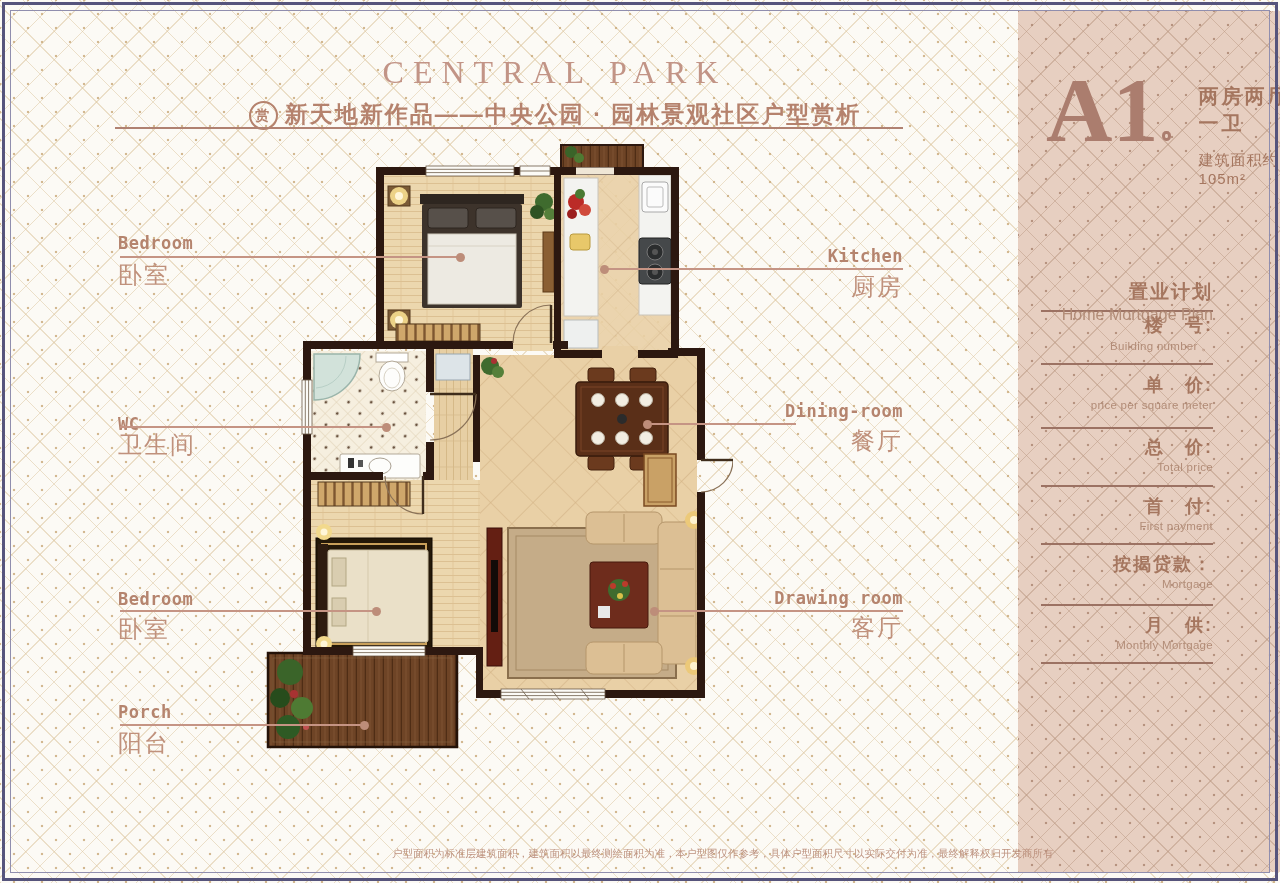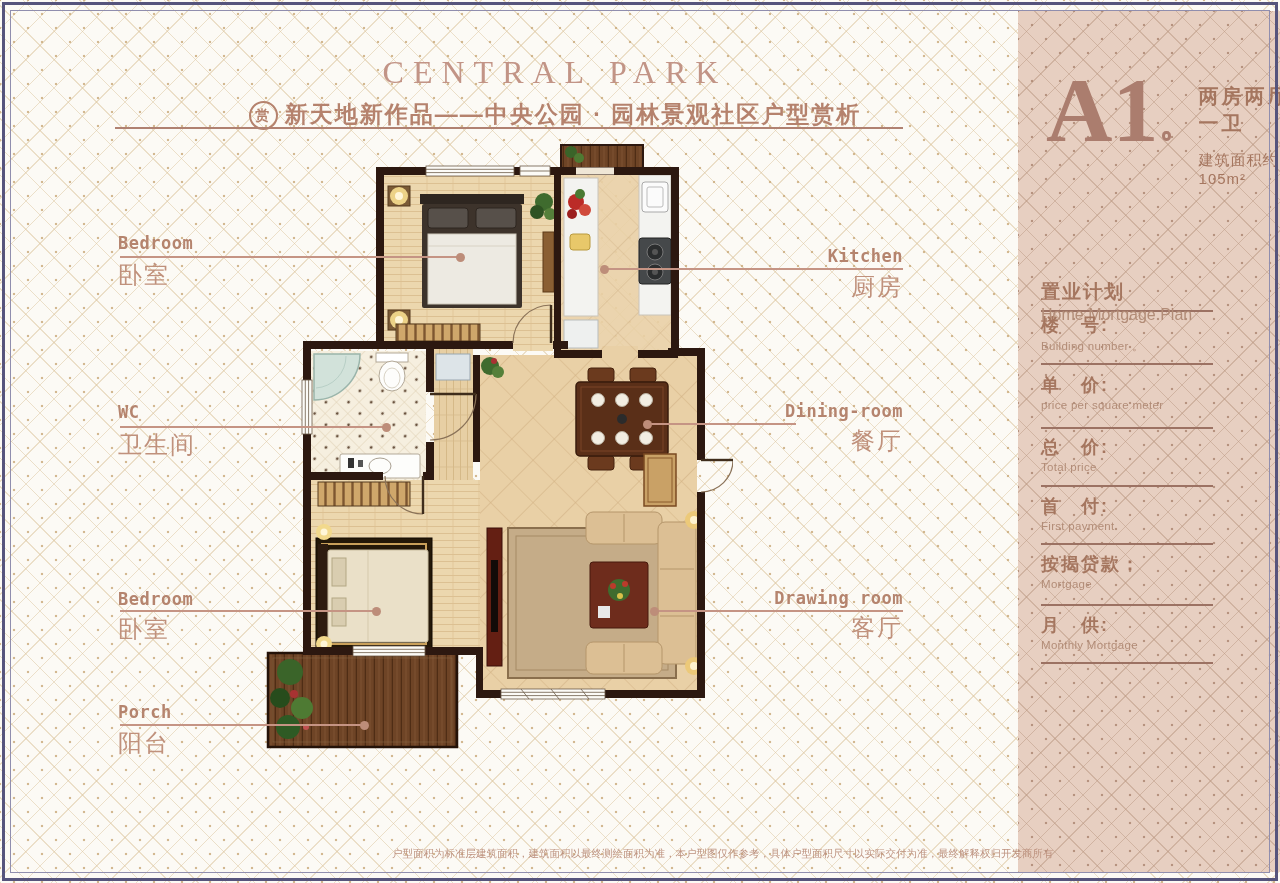--- a/index.html
+++ b/index.html
@@ -46,21 +46,21 @@
       repeating-linear-gradient(135deg, rgba(186,152,130,.5) 0, rgba(186,152,130,.5) 1px, transparent 1px, transparent 20px);
     background-size:28px 28px,28px 28px,auto,auto;
     background-position:0 0,14px 14px,0 0,0 0;}
   .unit-row{position:absolute;left:28px;top:62px;display:flex;align-items:flex-start;}
   .unit-code{font-family:"Liberation Serif",serif;font-weight:bold;font-size:92px;line-height:.82;color:#ab7d6e;}
   .unit-dot{width:10px;height:10px;border-radius:50%;background:#ab7d6e;box-shadow:inset 0 0 0 3px #ab7d6e, inset 0 0 0 5px #e7cfc1;
     margin:58px 6px 0 4px;}
   .unit-info{padding-top:10px;margin-left:22px;}
   .unit-layout{font-size:20px;font-weight:bold;color:#a5765f;letter-spacing:3px;}
   .unit-area{font-size:15px;color:#a5765f;letter-spacing:1px;margin-top:14px;}
-  .m-block{position:absolute;left:23px;width:172px;border-bottom:2px solid #9c7263;}
+  .m-block{position:absolute;left:23px;width:172px;border-bottom:2px solid #9c7263;text-align:right;}
   .m-zh{font-size:18px;font-weight:bold;color:#a5765f;letter-spacing:2px;}
   .m-en{font-size:11.5px;color:#b28c77;margin-top:2px;letter-spacing:.3px;}
   .m-title-zh{font-size:19px;font-weight:bold;color:#a5765f;letter-spacing:2px;}
   .m-title-en{font-size:16px;color:#b28c77;margin-top:1px;}
 
   .footer{position:absolute;left:392px;top:847px;font-size:10.5px;color:#bd927f;letter-spacing:0;z-index:5;white-space:nowrap;}
 </style>
 </head>
 <body>
 
@@ -303,21 +303,21 @@
       <line x1="165" y1="334" x2="165" y2="372" stroke="#3f2d1c" stroke-width="2.4"></line>
     </g>
   </svg>
 
   <div class="rl-en" style="left:118px;top:233px">Bedroom</div>
   <div class="leader" style="left:120px;top:256px;width:342px">
       <span class="dot right"></span>
     </div>
   <div class="rl-zh" style="left:118px;top:259px">卧室</div>
 
-  <div class="rl-en" style="left:118px;top:402px">WC</div>
+  <div class="rl-en" style="left:118px;top:414px">WC</div>
   <div class="leader" style="left:120px;top:426px;width:268px">
       <span class="dot right"></span>
     </div>
   <div class="rl-zh" style="left:118px;top:429px">卫生间</div>
 
   <div class="rl-en" style="left:118px;top:589px">Bedroom</div>
   <div class="leader" style="left:120px;top:610px;width:258px">
       <span class="dot right"></span>
     </div>
   <div class="rl-zh" style="left:118px;top:613px">卧室</div>

